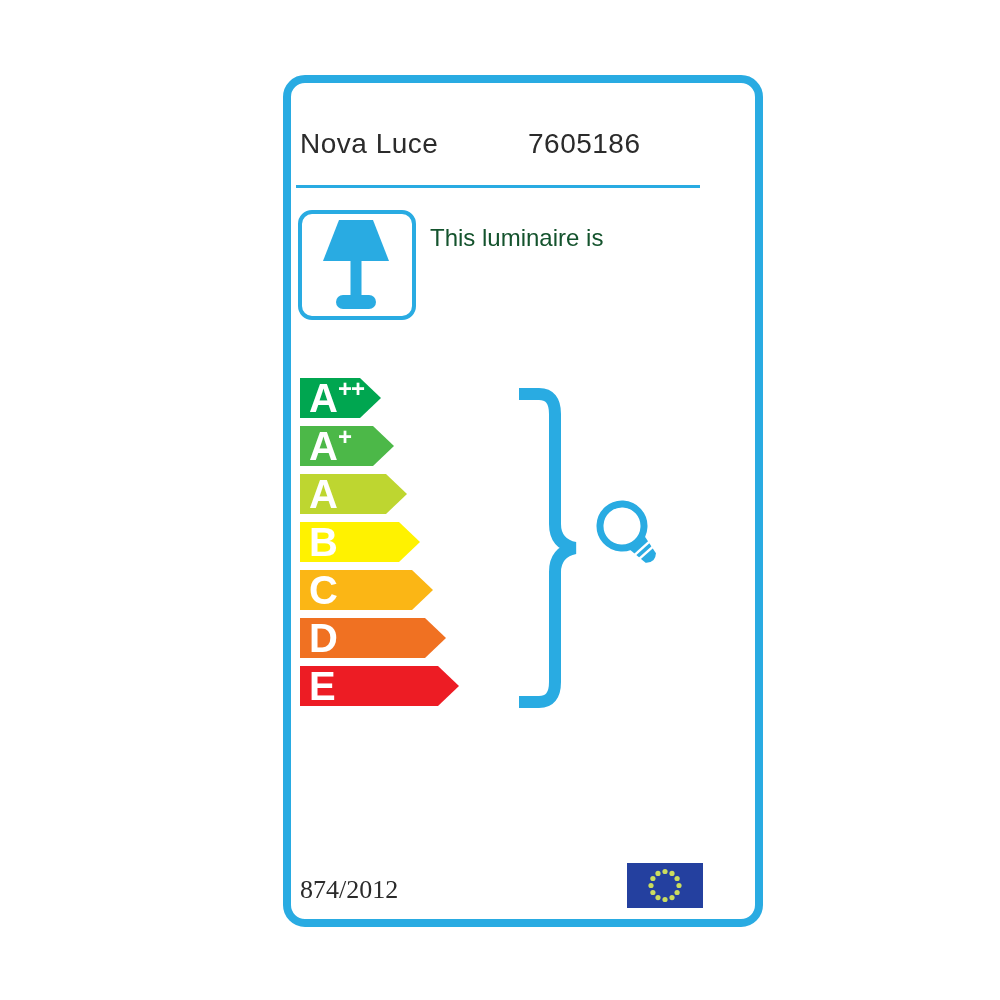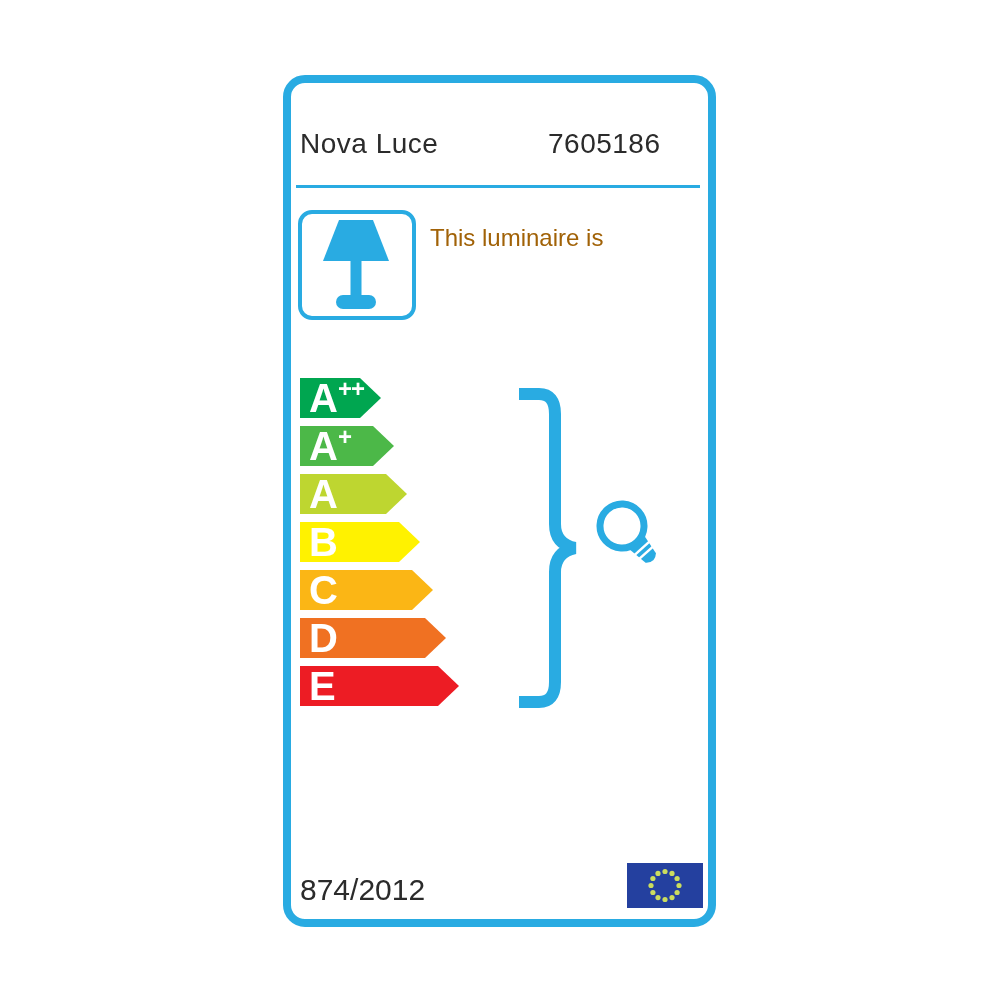--- a/index.html
+++ b/index.html
@@ -2,69 +2,70 @@
 <html style="--accent: #29abe2;"><head>
 <meta charset="utf-8">
 <style>
   :root { --accent: #29abe2; }
   * { margin: 0; padding: 0; box-sizing: border-box; }
   html, body { width: 1000px; height: 1000px; background: #ffffff;
     font-family: "Liberation Sans", sans-serif; }
   .page { position: relative; width: 1000px; height: 1000px; background: #ffffff; overflow: hidden; }
 
   .label-card {
-    position: absolute; left: 283px; top: 75px; width: 433px; height: 852px;
+    position: absolute; left: 283px; top: 75px; width: 480px; height: 852px;
     background: #ffffff; border: 8px solid var(--accent); border-radius: 22px;
   }
   .inner { position: absolute; left: 0; top: 0; width: 417px; height: 836px; }
 
   .brand {
     position: absolute; left: 9px; top: 44px; font-size: 28px; line-height: 34px;
     color: #2b2b2b; letter-spacing: 0.5px;
   }
   .product-number {
     position: absolute; left: 237px; top: 44px; font-size: 28px; line-height: 34px;
-    color: #2b2b2b; letter-spacing: 0.5px; margin-left: 20px;
+    color: #2b2b2b; letter-spacing: 0.5px;
   }
   .divider {
     position: absolute; left: 5px; top: 102px; width: 404px; height: 3px;
     background: var(--accent);
   }
 
   .lamp-box {
     position: absolute; left: 7px; top: 127px; width: 118px; height: 110px;
     border: 4px solid var(--accent); border-radius: 14px;
     display: flex; align-items: center; justify-content: center; background: #fff;
   }
 
   .description {
     position: absolute; left: 139px; top: 141px; width: 275px;
-    font-size: 24px; line-height: 28px; color: #a16207;
+    font-size: 24px; line-height: 28px; color: #14532d;
   }
 
   .arrows { position: absolute; left: 9px; top: 295px; }
   .arrow {
     position: relative; height: 40px; margin-bottom: 8px;
     clip-path: polygon(0 0, calc(100% - 21px) 0, 100% 50%, calc(100% - 21px) 100%, 0 100%);
     color: #ffffff; font-weight: bold; line-height: 40px; white-space: nowrap;
   }
   .arrow .cls {
     font-size: 40px; margin-left: 9px; display: inline-block; vertical-align: top;
   }
   .arrow sup {
     font-size: 24px; font-weight: bold; display: inline-block;
     vertical-align: top; line-height: 24px; margin-top: -1px; letter-spacing: -1px;
   }
 
   .brace-svg { position: absolute; left: 220px; top: 303px; }
   .bulb-svg  { position: absolute; left: 296px; top: 410px; }
 
   .regulation {
-    position: absolute; left: 9px; top: 791px; font-size: 30px; line-height: 32px;
+    position: absolute; left: 9px; top: 791px; font-size: 26px; line-height: 32px;
     color: #2b2b2b;
+    font-family: Liberation Serif, serif;
   }
   .eu-flag { position: absolute; left: 336px; top: 780px; }
 </style>
 </head>
 <body>
 
 <div class="page">
   <div class="label-card">
     <div class="inner">
 

